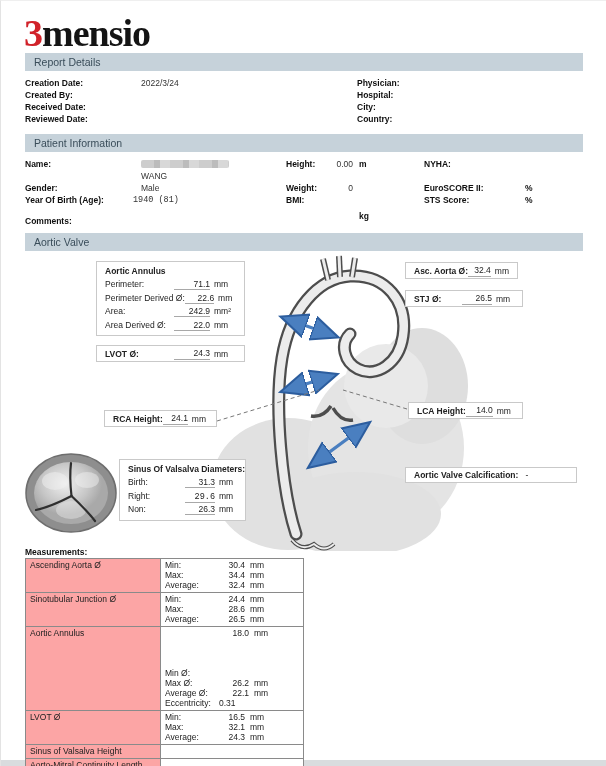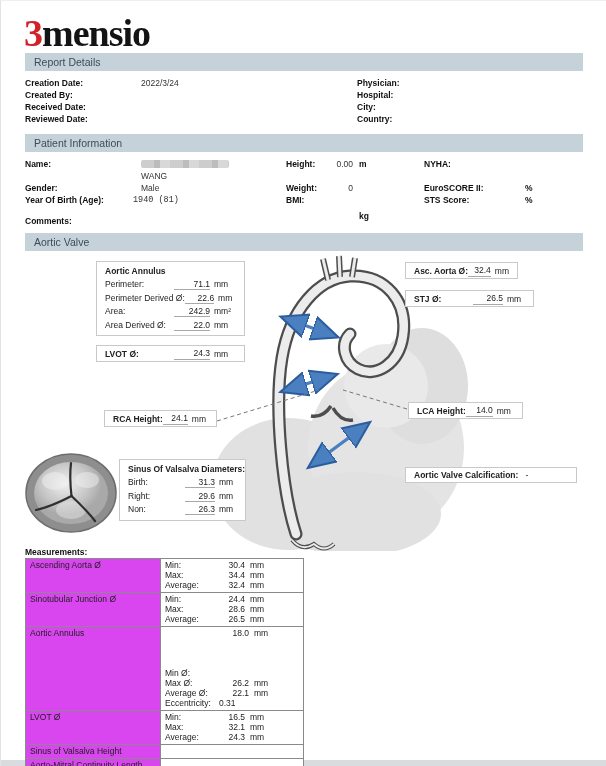--- a/index.html
+++ b/index.html
@@ -34,21 +34,21 @@
   .vrow .ru { width:22px; margin-left:4px; }
   .vbox.single .vrow { height:15px; line-height:14px; align-items:center; }
   .vbox.single .rl { font-weight:bold; }
   .vbox.single .rv { line-height:11px; }
 
   .overlay-svg { position:absolute; left:0; top:250px; z-index:1; }
   .valve-img { position:absolute; left:24px; top:452px; z-index:2; }
 
   table.meas { position:absolute; left:24px; top:557px; border-collapse:collapse; font-size:8.5px; z-index:2; }
   table.meas td { border:1px solid #8a8a8a; padding:1px 4px 2px; vertical-align:top; }
-  td.name { width:126px; background:#d946ef; color:#222; }
+  td.name { width:126px; background:#fca5a5; color:#222; }
   td.vals { width:134px; background:#fff; }
   .dline { display:flex; line-height:10px; white-space:nowrap; }
   .dl { width:50px; }
   .dv { width:30px; text-align:right; }
   .du { margin-left:5px; }
   tr.empty td { height:8px; }
 
   .bottom-strip { position:absolute; left:0; top:759px; width:606px; height:7px; background:#d9dcde; }
 </style>
 </head>
@@ -181,21 +181,21 @@
   </div>
 
   <div class="vbox single" style="left:404px; top:261px; width:113px; height:17px;">
     <div class="vrow">
       <span class="rl">Asc. Aorta Ø:</span>
       <span class="rv" style="width:30px;">32.4</span>
       <span class="ru" style="width:18px;">mm</span>
     </div>
   </div>
 
-  <div class="vbox single" style="left:404px; top:289px; width:129px; height:17px;">
+  <div class="vbox single" style="left:404px; top:289px; width:118px; height:17px;">
     <div class="vrow">
       <span class="rl">STJ Ø:</span>
       <span class="rv" style="width:30px;">26.5</span>
       <span class="ru" style="width:18px;">mm</span>
     </div>
   </div>
 
   <div class="vbox single" style="left:103px; top:409px; width:113px; height:17px;">
     <div class="vrow">
       <span class="rl">RCA Height:</span>
@@ -234,21 +234,21 @@
 
   <div class="vbox" style="left:118px; top:458px; width:127px; height:62px;">
     <div class="title">Sinus Of Valsalva Diameters:</div>
     <div class="vrow">
       <span class="rl">Birth:</span>
       <span class="rv" style="width:30px;">31.3</span>
       <span class="ru" style="width:18px;">mm</span>
     </div>
     <div class="vrow">
       <span class="rl">Right:</span>
-      <span class="rv" style="width:30px;">29.6</span>
+      <span class="rv" style="width:30px;font-family:Liberation Mono, monospace;">29.6</span>
       <span class="ru" style="width:18px;">mm</span>
     </div>
     <div class="vrow">
       <span class="rl">Non:</span>
       <span class="rv" style="width:30px;">26.3</span>
       <span class="ru" style="width:18px;">mm</span>
     </div>
   </div>
 
   <div class="vbox single" style="left:404px; top:466px; width:172px; height:16px;">

